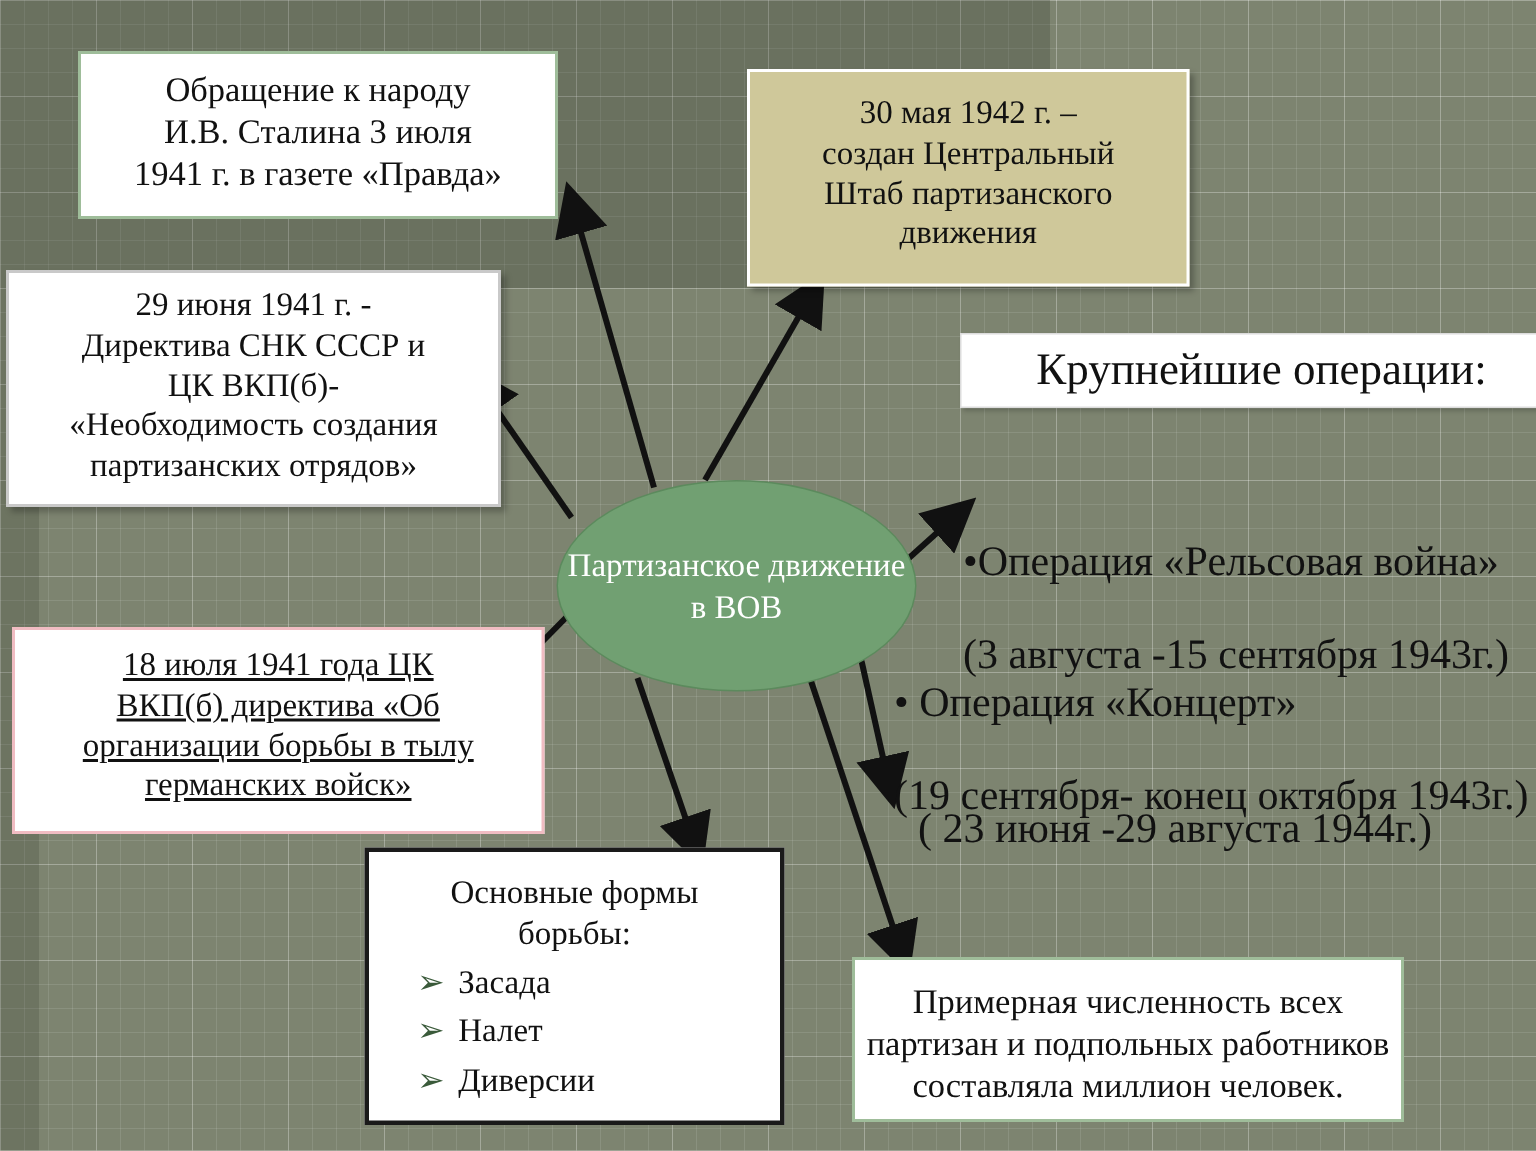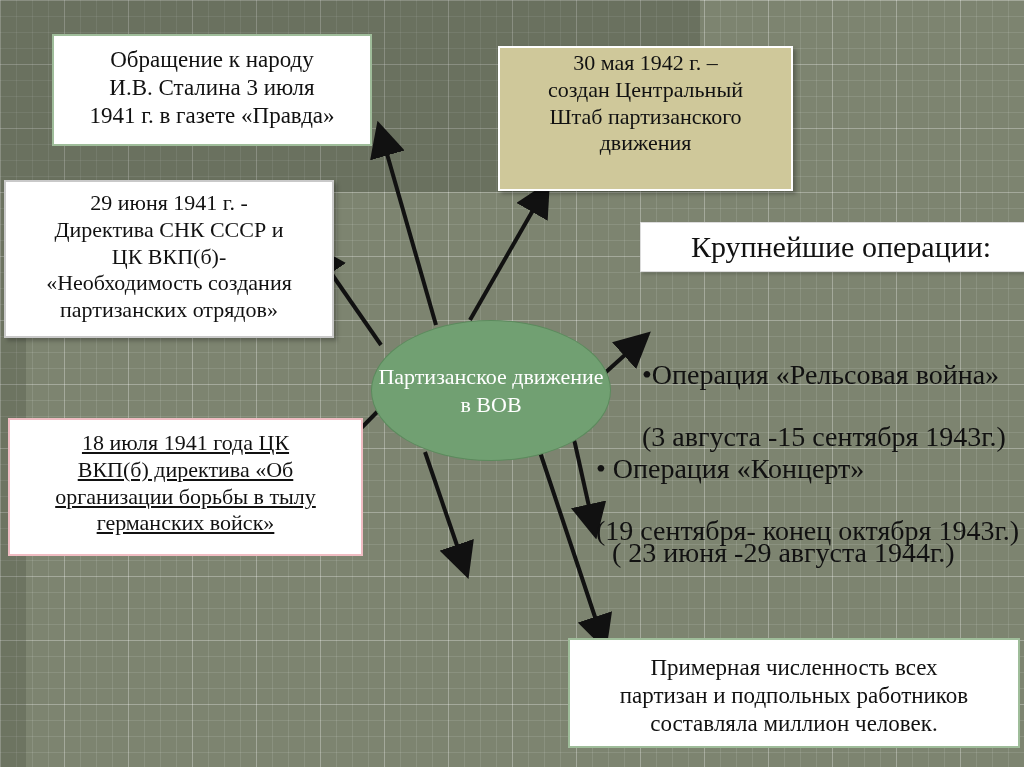--- a/index.html
+++ b/index.html
@@ -54,21 +54,21 @@
     background: #ffffff;
     border: 2px solid #9fbd9a;
     font-size: 23px;
     padding-top: 10px;
   }
   .b-shtab {
     left: 498px; top: 46px; width: 295px; height: 145px;
     background: #cfc89a;
     border: 2px solid #ffffff;
     font-size: 22px;
-    padding-top: 2px;
+    padding-top: 14px;
     box-shadow: 3px 3px 4px rgba(0,0,0,0.28);
   }
   .b-directiva {
     left: 4px; top: 180px; width: 330px; height: 158px;
     background: #ffffff;
     border: 2px solid #c9c9c9;
     font-size: 22px;
     padding-top: 8px;
     box-shadow: 3px 3px 4px rgba(0,0,0,0.25);
   }
@@ -95,21 +95,21 @@
   .b-forms .forms-list li {
     list-style: none;
     margin: 6px 0;
   }
   .b-forms .forms-list li .bullet {
     display: inline-block;
     width: 22px;
     color: #3a5a3a;
   }
   .b-number {
-    left: 568px; top: 638px; width: 452px; height: 110px;
+    left: 568px; top: 638px; width: 368px; height: 110px;
     background: #ffffff;
     border: 2px solid #9fbd9a;
     font-size: 23px;
     padding-top: 14px;
   }
   .b-ops-title {
     left: 622px; top: 222px; width: 402px; height: 50px;
     background: #ffffff;
     border: 1px solid #dcdcdc;
     font-size: 30px;
@@ -197,20 +197,38 @@
     <p>партизанских отрядов»</p>
   </div>
 
   <div class="box b-july18">
     <p>18 июля 1941 года ЦК</p>
     <p>ВКП(б) директива «Об</p>
     <p>организации борьбы в тылу</p>
     <p>германских войск»</p>
   </div>
 
+  <div class="box b-forms">
+    <p>Основные формы</p>
+    <p>борьбы:</p>
+    <ul class="forms-list">
+      <li>
+        <span class="bullet">➢</span>
+        <span>Засада</span>
+      </li>
+      <li>
+        <span class="bullet">➢</span>
+        <span>Налет</span>
+      </li>
+      <li>
+        <span class="bullet">➢</span>
+        <span>Диверсии</span>
+      </li>
+    </ul>
+  </div>
 
   <div class="box b-number">
     <p>Примерная численность всех</p>
     <p>партизан и подпольных работников</p>
     <p>составляла миллион человек.</p>
   </div>
 
   <div class="box b-ops-title">Крупнейшие операции:</div>
 
   <div class="ops-line ops-1">

